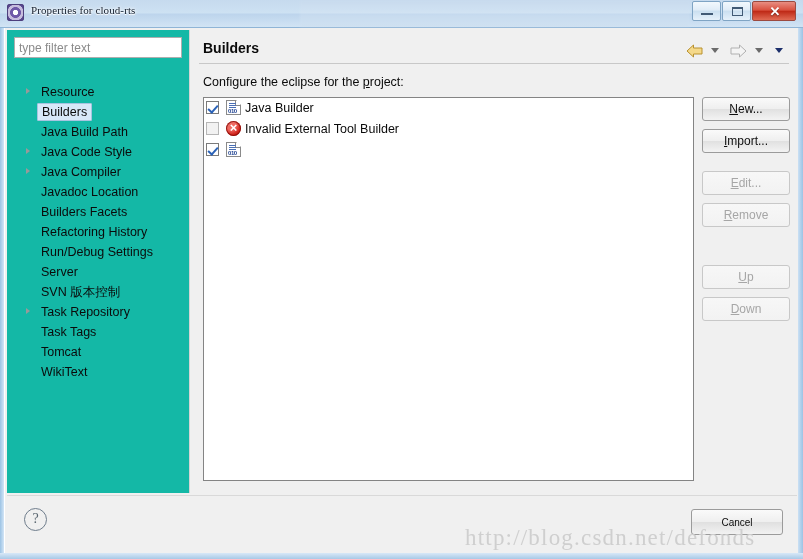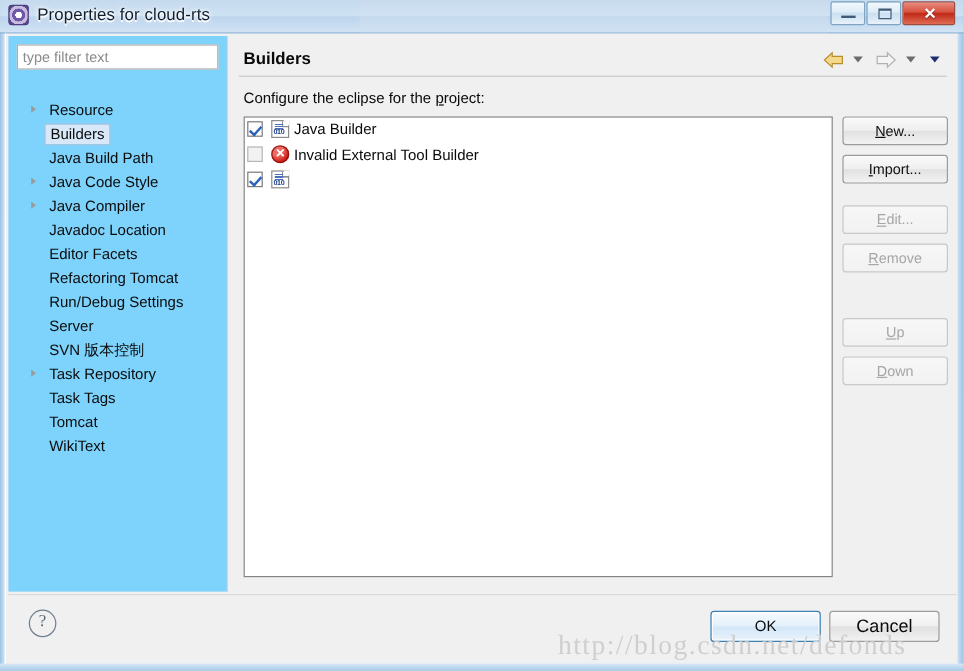--- a/index.html
+++ b/index.html
@@ -42,23 +42,24 @@
     filter: blur(1px);
   }
   #app-icon {
     position: absolute; left: 7px; top: 4px; width: 17px; height: 17px;
     border-radius: 3px;
     background: radial-gradient(circle at 50% 50%, #ffffff 0 22%, #6f58a8 24% 44%, #c6bcdd 46% 66%, #5d4a94 68% 100%);
     box-shadow: inset 0 0 0 1px #4d3f7d;
   }
   #title-text {
     position: absolute; left: 31px; top: 4px;
-    font-size: 14px; color: #111c2c; letter-spacing: .1px;
+    font-size: 11px; color: #111c2c; letter-spacing: .1px;
     text-shadow: 0 0 3px #ffffff, 0 0 5px #ffffff, 0 1px 0 #ffffff;
     white-space: nowrap;
+    font-family: Liberation Serif, serif;
   }
   .winbtn {
     position: absolute; top: 1px; height: 20px;
     border: 1px solid #7fa4c4; border-radius: 2px;
     cursor: default;
   }
   #btn-min { left: 692px; width: 29px;
     background: linear-gradient(to bottom,#f2f8fd 0%,#e0ecf7 45%,#cadff0 50%,#e6f1fa 100%); }
   #btn-max { left: 722px; width: 29px;
     background: linear-gradient(to bottom,#f2f8fd 0%,#e0ecf7 45%,#cadff0 50%,#e6f1fa 100%); }
@@ -75,21 +76,21 @@
   
   #client {
     position: absolute; left: 4px; top: 28px; width: 794px; height: 525px;
     background: #f0f0f0;
     border-left: 1px solid #ffffff;
   }
 
   
   #left-panel {
     position: absolute; left: 2px; top: 2px; width: 183px; height: 463px;
-    background: #7dd3fc;
+    background: #14b8a6;
     border-right: 1px solid #d4d4d4;
   }
   #filter-box {
     position: absolute; left: 7px; top: 7px; width: 168px; height: 21px;
     border: 1px solid #aeaeae; background: #ffffff;
     font-family: "Liberation Sans", sans-serif; font-size: 12px;
     color: #111111; padding: 0 4px;
   }
   #filter-box::placeholder { color: #8b8b8b; opacity: 1; }
 
@@ -231,21 +232,21 @@
     border: 1px solid #3c7fb1; border-radius: 3px;
     background: linear-gradient(to bottom,#f4fafe 0%,#e4f0fa 48%,#d2e6f7 52%,#eaf4fd 100%);
     box-shadow: 0 0 0 1px #ffffff inset;
     font-size: 12.5px; color: #0b0b0b; cursor: default;
     display:flex; align-items:center; justify-content:center;
   }
   #btn-cancel {
     position: absolute; left: 691px; top: 509px; width: 92px; height: 26px;
     border: 1px solid #9b9b9b; border-radius: 3px;
     background: linear-gradient(to bottom,#fafafa 0%,#efefef 48%,#e0e0e0 52%,#f2f2f2 100%);
-    font-size: 15px; color: #0b0b0b; cursor: default;
+    font-size: 10px; color: #0b0b0b; cursor: default;
     display:flex; align-items:center; justify-content:center;
   }
   #watermark {
     position: absolute; left: 465px; top: 525px;
     font-family: Liberation Serif, serif; font-size: 23px;
     color: #cfcfcf; letter-spacing: 1.2px; white-space: nowrap;
     pointer-events: none;
   }
 </style>
 </head>
@@ -277,22 +278,22 @@
 
     <div id="left-panel">
       <input id="filter-box" type="text" placeholder="type filter text" style="">
       <div id="tree">
           <div class="tree-item"><span class="arrow"></span><span class="tree-label">Resource</span></div>
           <div class="tree-item selected"><span class="tree-label">Builders</span></div>
           <div class="tree-item"><span class="tree-label">Java Build Path</span></div>
           <div class="tree-item"><span class="arrow"></span><span class="tree-label">Java Code Style</span></div>
           <div class="tree-item"><span class="arrow"></span><span class="tree-label">Java Compiler</span></div>
           <div class="tree-item"><span class="tree-label">Javadoc Location</span></div>
-          <div class="tree-item"><span class="tree-label">Editor Facets</span></div>
-          <div class="tree-item"><span class="tree-label">Refactoring Tomcat</span></div>
+          <div class="tree-item"><span class="tree-label">Builders Facets</span></div>
+          <div class="tree-item"><span class="tree-label">Refactoring History</span></div>
           <div class="tree-item"><span class="tree-label">Run/Debug Settings</span></div>
           <div class="tree-item"><span class="tree-label">Server</span></div>
           <div class="tree-item"><span class="tree-label">SVN 版本控制</span></div>
           <div class="tree-item"><span class="arrow"></span><span class="tree-label">Task Repository</span></div>
           <div class="tree-item"><span class="tree-label">Task Tags</span></div>
           <div class="tree-item"><span class="tree-label">Tomcat</span></div>
           <div class="tree-item"><span class="tree-label">WikiText</span></div>
         </div>
     </div>
 
@@ -351,17 +352,16 @@
           <span class="mnem">D</span>
           <span>own</span>
         </div>
       </div>
 
     <div id="bottom-bar">
       <div id="help-icon">?</div>
     </div>
   </div>
 
-  <div id="btn-ok">OK</div>
   <div id="btn-cancel">Cancel</div>
 
   <div id="watermark">http://blog.csdn.net/defonds</div>
 </div>
 
 </body></html>

